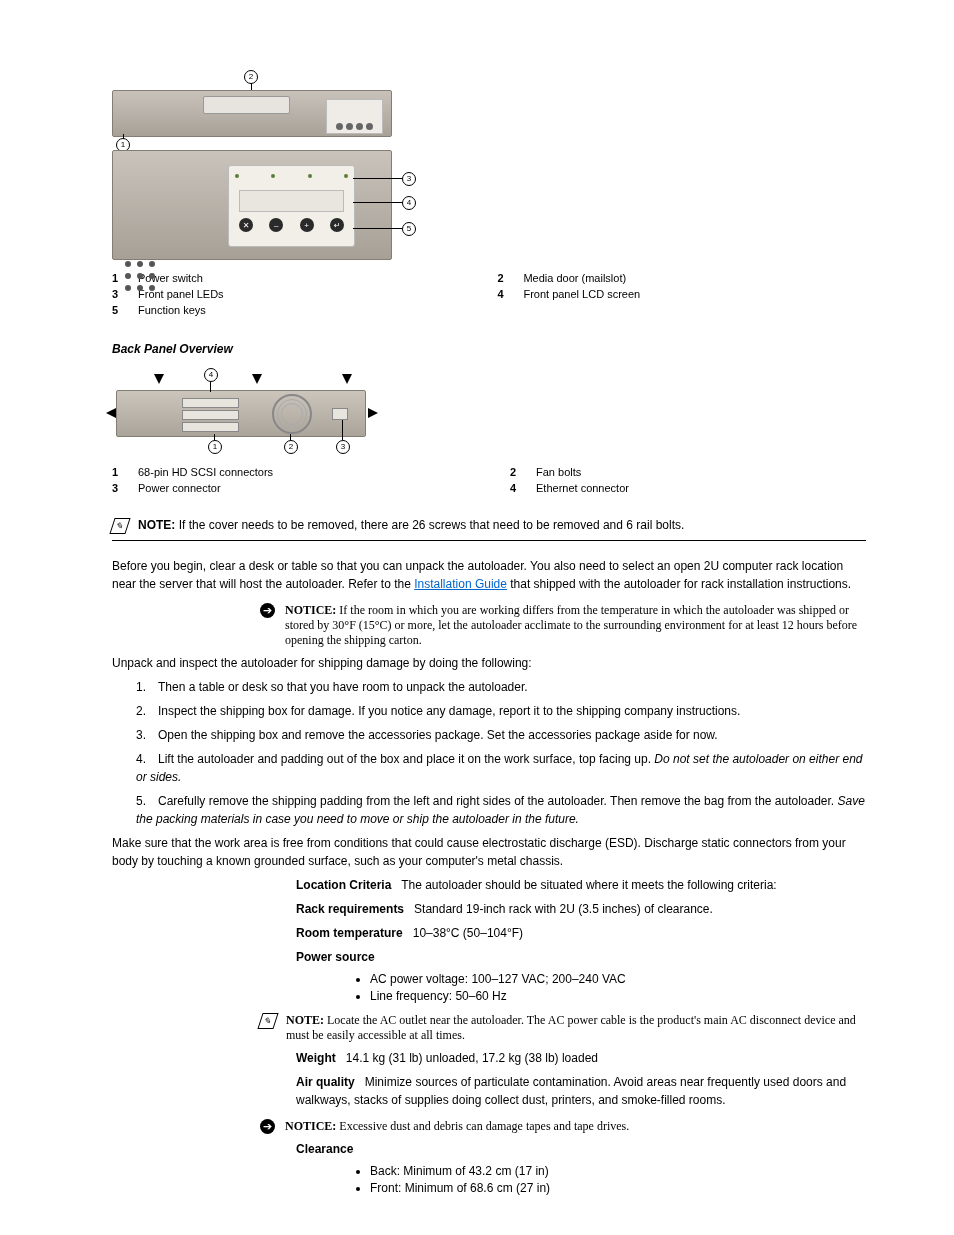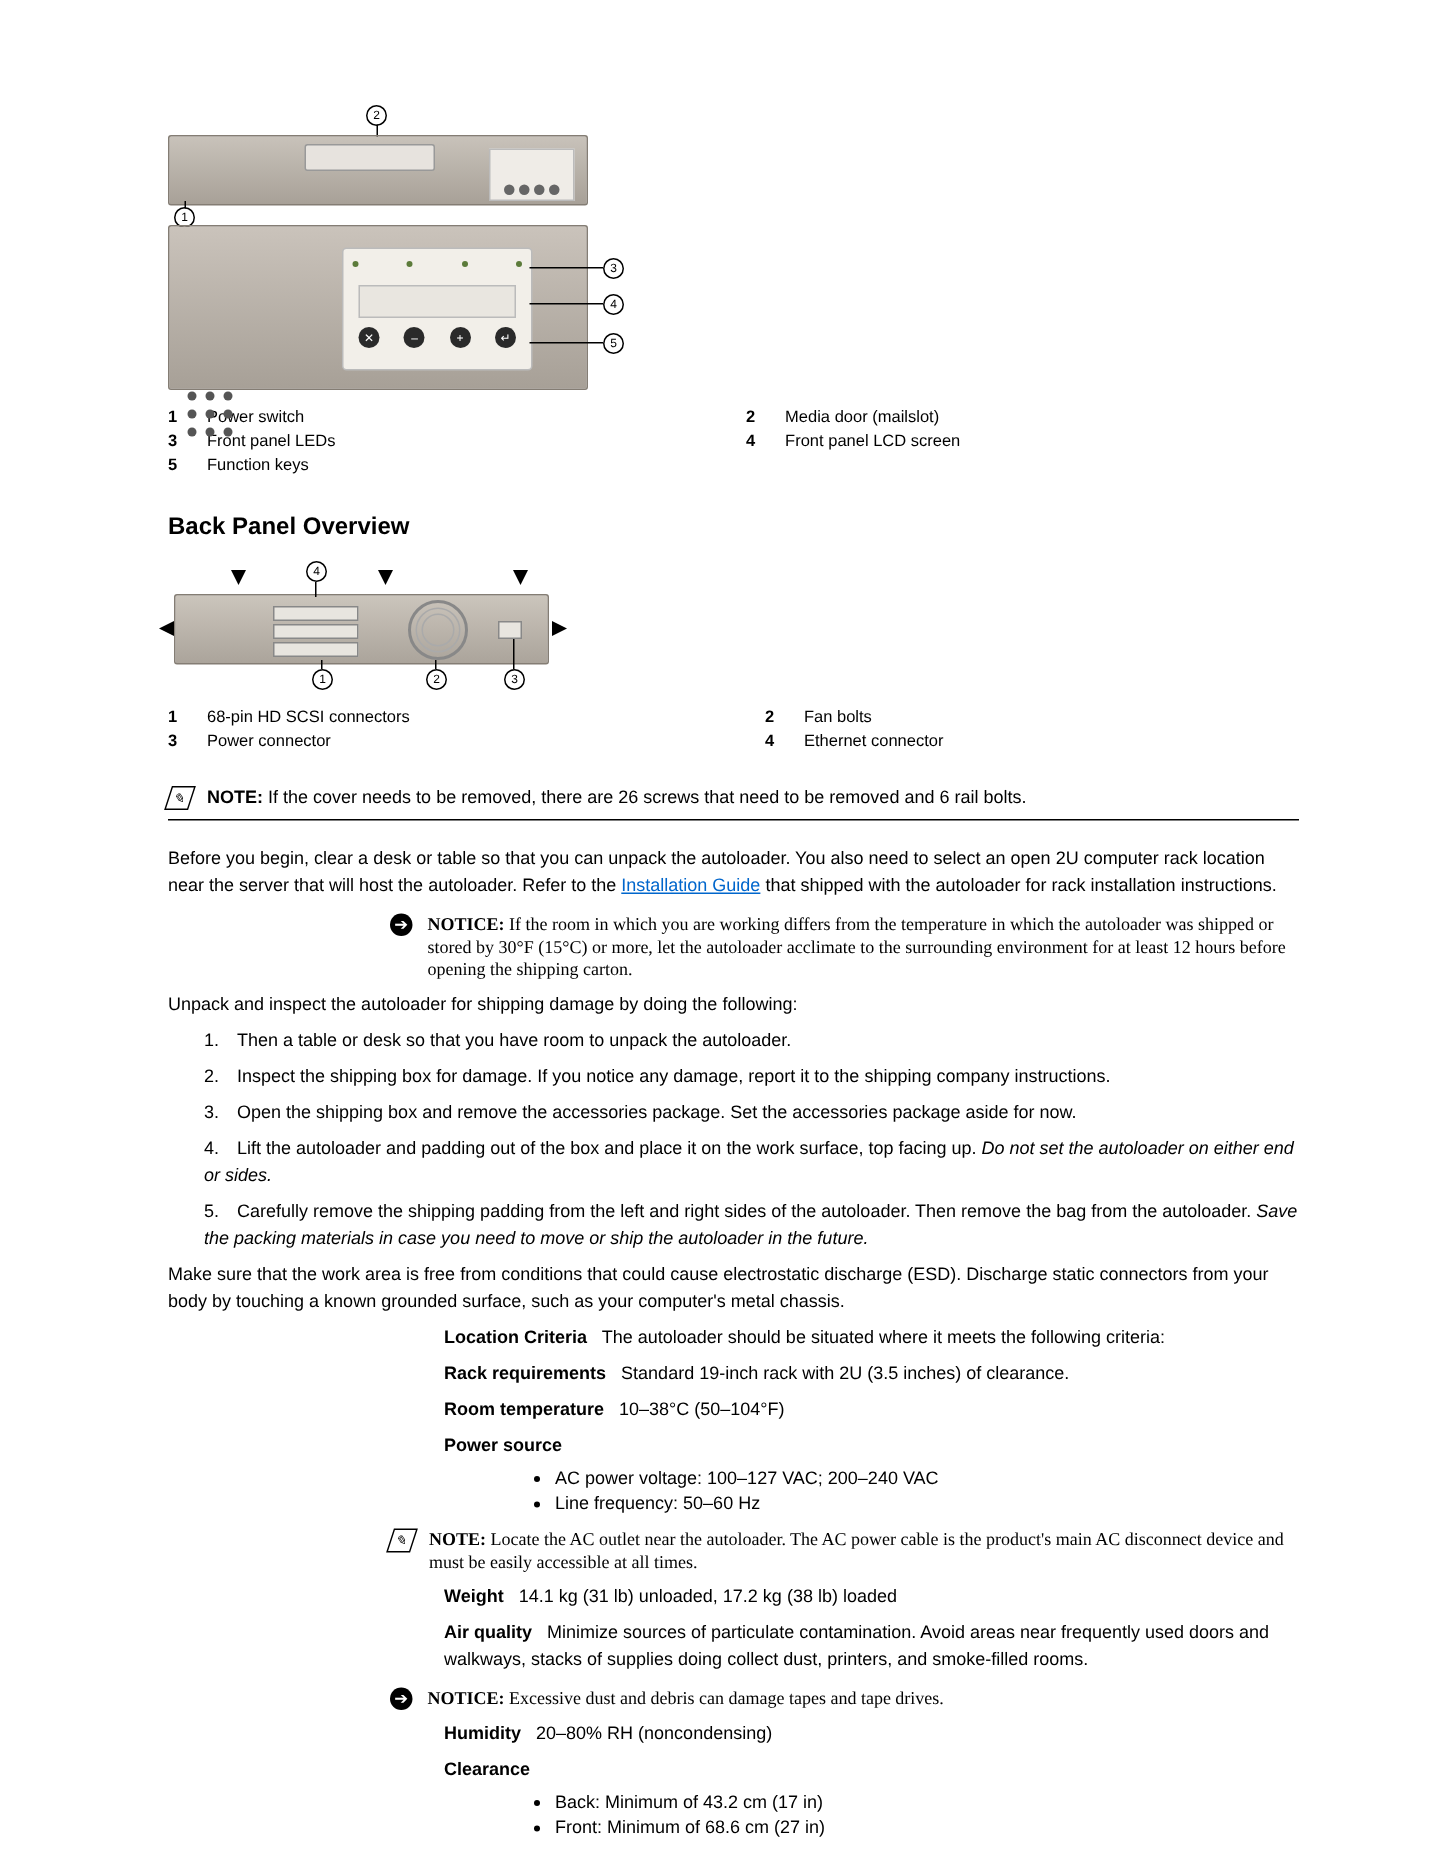--- a/index.html
+++ b/index.html
@@ -151,21 +151,21 @@
   .notice-icon {
     width: 15px; height: 15px; border-radius: 50%;
     background: #000; color:#fff;
     display:flex;align-items:center;justify-content:center;
     flex: 0 0 15px;
     font-size: 11px;
   }
 
   p { margin: 6px 0; line-height: 1.5; font-size: 12px; }
   .heading { font-weight: bold; font-size: 12px; margin: 18px 0 8px 0; }
-  .subheading { font-weight: bold; font-size: 16px; }
+  .subheading { font-weight: bold; font-size: 12px; font-style: italic; }
 
   a.link { color: #0066cc; text-decoration: underline; }
 
   .criteria-block { margin-left: 148px; }
   .criteria-block p { margin: 6px 0; padding-left: 36px; }
   .criteria-block .lead { font-weight: bold; display:inline;}
   .criteria-block ul { margin: 4px 0 8px 110px; padding: 0; }
   .criteria-block li { list-style: disc; margin: 3px 0; font-size: 12px;}
   .inline-icon-row { display:flex; gap:10px; align-items:flex-start; margin-top:10px;}
   .inline-icon-row .txt { flex:1;font-family:Liberation Serif, serif; }
@@ -329,21 +329,20 @@
     </div>
 
     <p><span class="lead">Weight</span> &nbsp; <span>14.1 kg (31 lb) unloaded, 17.2 kg (38 lb) loaded</span></p>
     <p><span class="lead">Air quality</span> &nbsp; <span>Minimize sources of particulate contamination. Avoid areas near frequently used doors and walkways, stacks of supplies doing collect dust, printers, and smoke-filled rooms.</span></p>
 
     <div class="inline-icon-row">
       <div class="notice-icon">➔</div>
       <div class="txt"><b>NOTICE:</b> <span>Excessive dust and debris can damage tapes and tape drives.</span></div>
     </div>
 
-    <p><span class="lead">Humidity</span> &nbsp; <span>20–80% RH (noncondensing)</span></p>
     <p><span class="lead">Clearance</span></p>
     <ul>
       <li>Back: Minimum of 43.2 cm (17 in)</li>
       <li>Front: Minimum of 68.6 cm (27 in)</li>
 
     </ul>
   </div>
 
 </div>
 

